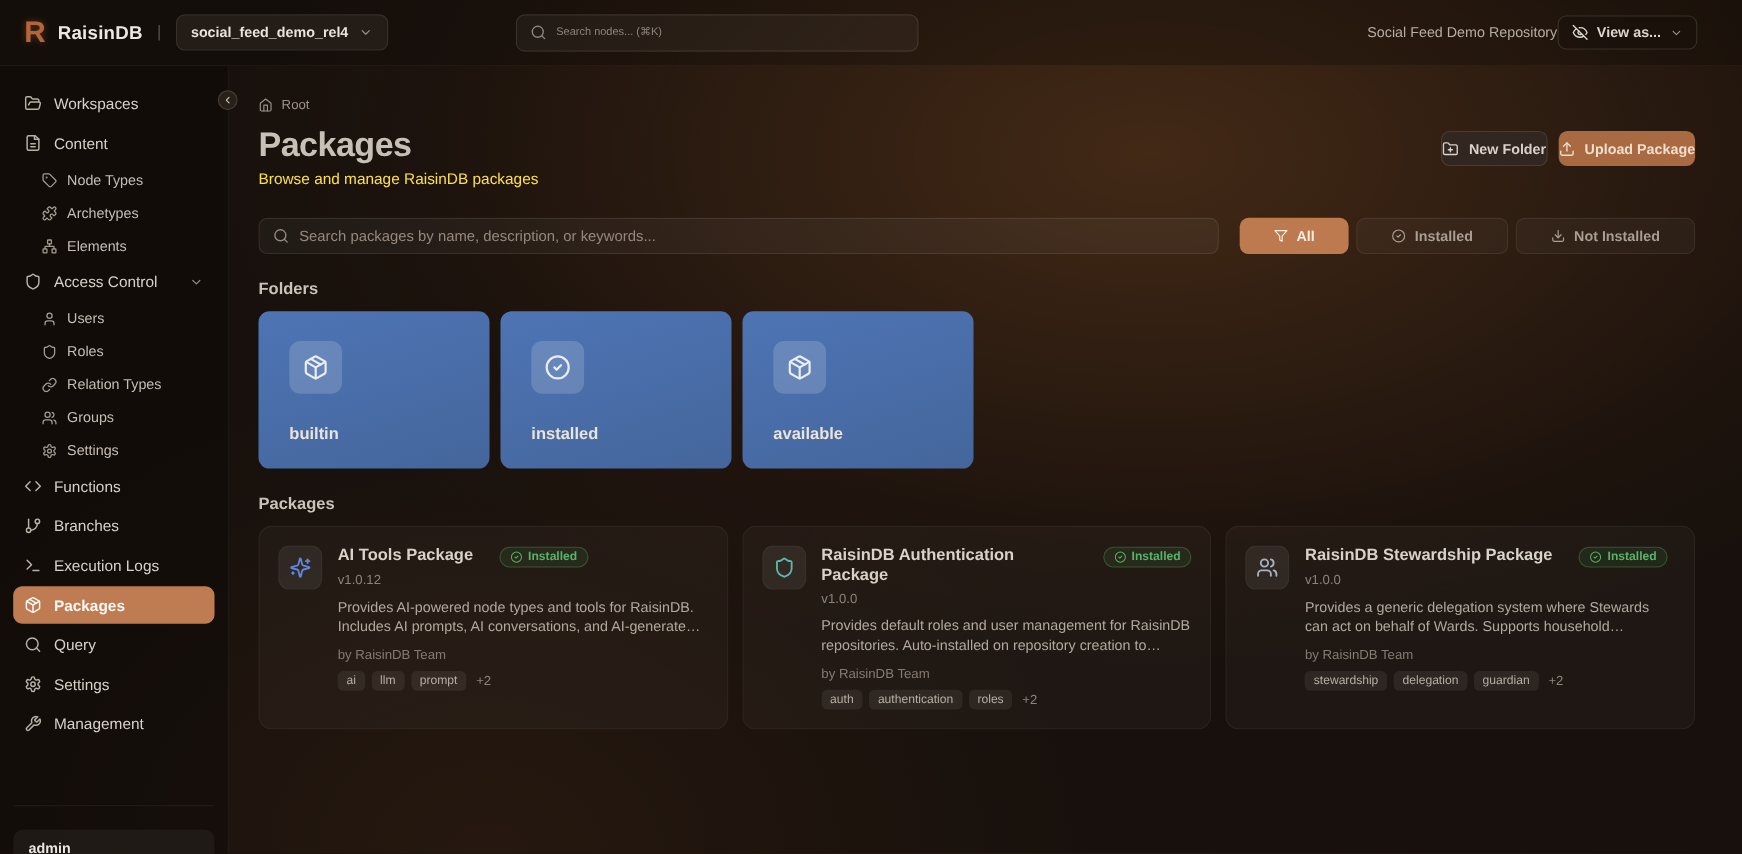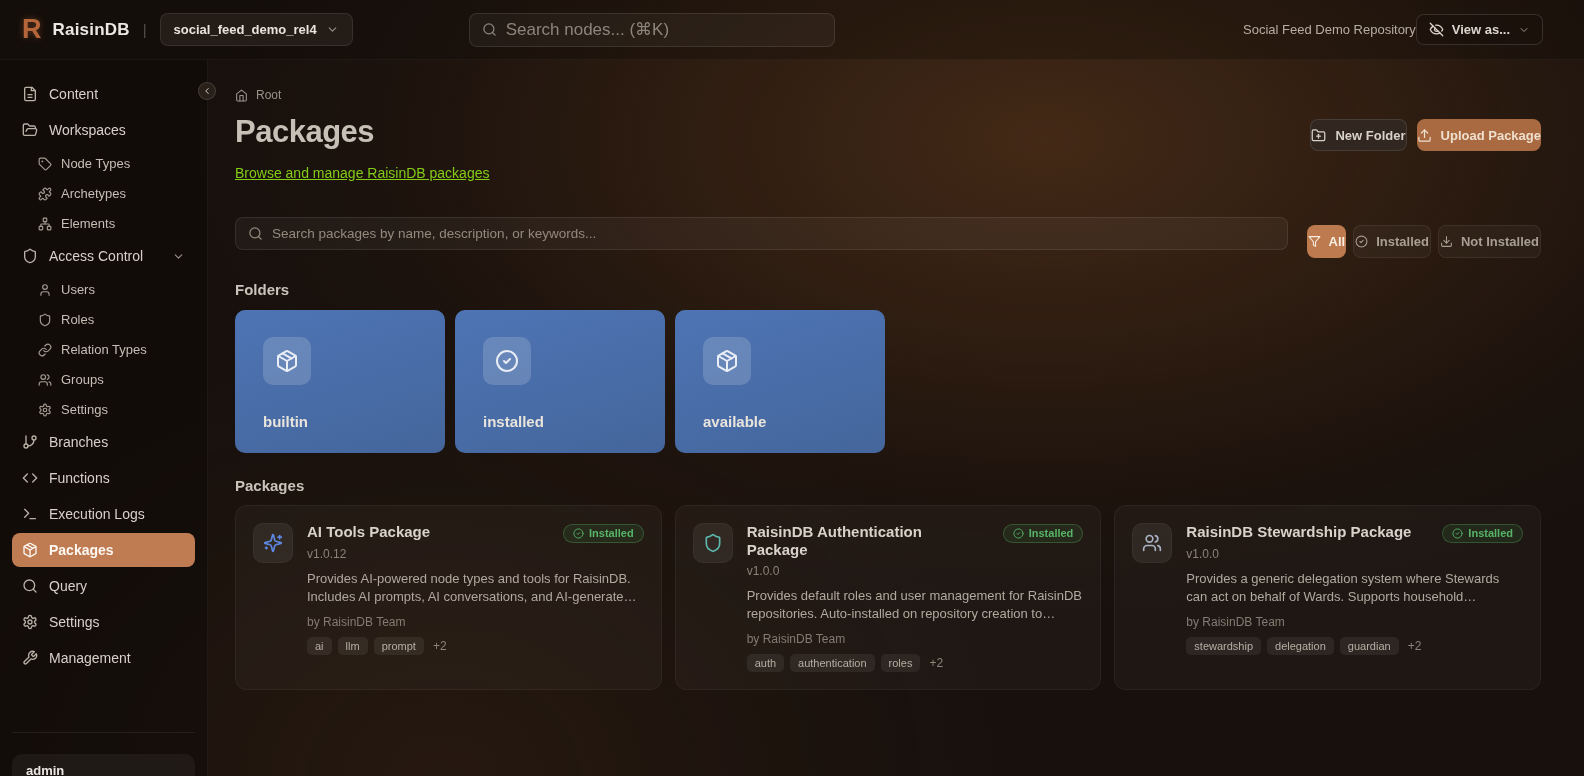--- a/index.html
+++ b/index.html
@@ -35,21 +35,21 @@
   .repo-btn .chev { color:#9a918a; }
   .top-search {
     margin-left:116px; width:366px; height:34px;
     display:flex; align-items:center; gap:9px; padding:0 12px;
     background:rgba(255,255,255,0.045); border:1px solid rgba(255,255,255,0.10);
     border-radius:8px; color:#8d857c;
   }
   .top-search input {
     flex:1; background:transparent; border:none; outline:none;
     font-family:"Liberation Sans", "DejaVu Sans", sans-serif;
-    font-size:17px; color:#fdba74;
+    font-size:10px; color:#fdba74;
   }
   .top-search input::placeholder { color:#8d857c; }
   .tb-right { margin-left:auto; display:flex; align-items:center; }
   .repo-title { font-size:13px; color:#b6ada3; }
   .viewas-btn {
     display:flex; align-items:center; gap:8px;
     background:rgba(20,14,10,0.30); border:1px solid rgba(255,255,255,0.13);
     border-radius:8px; padding:7px 12px;
     font-size:13px; font-weight:600; color:#ddd6cf; cursor:pointer;
   }
@@ -93,21 +93,21 @@
     padding:9px 14px 14px; height:56px; cursor:pointer;
   }
   .user-name { font-size:13px; font-weight:700; color:#ece7e1; }
   .user-status { margin-top:2px; font-size:11px; color:#968d84; }
 
   
   .main { position:absolute; top:60px; left:208px; right:0; bottom:0; padding:28px 43px 0 27px; }
   .breadcrumb { display:flex; align-items:center; gap:8px; font-size:12px; color:#9a9189; }
   .title-row { display:flex; justify-content:space-between; align-items:flex-start; margin-top:12px; }
   .page-title { font-size:31px; font-weight:700; color:#c6c0b7; letter-spacing:-0.5px; line-height:1.15; }
-  .page-subtitle { margin-top:15px; font-size:14px; color:#84cc16;text-decoration:underline; }
+  .page-subtitle { margin-top:4px; font-size:14px; color:#fde047; }
   .hdr-actions { display:flex; gap:10px; margin-top:5px; }
   .btn {
     display:flex; align-items:center; gap:9px; height:32px; padding:0 0;
     border-radius:8px; font-size:13px; font-weight:600; cursor:pointer; border:none;
     font-family:"Liberation Sans", sans-serif;
   }
   .btn-dark { background:#312720; border:1px solid rgba(255,255,255,0.10); color:#d9d2c9; }
   .btn-accent { background:#a96a41; color:#eedfce; }
 
   .search-row { display:flex; align-items:center; margin-top:28px; }
@@ -116,22 +116,22 @@
     display:flex; align-items:center; gap:9px; padding:0 12px;
     background:rgba(255,255,255,0.045); border:1px solid rgba(255,255,255,0.085);
     border-radius:8px; color:#95897e;
   }
   .pkg-search input {
     flex:1; background:transparent; border:none; outline:none;
     font-family:"Liberation Sans", sans-serif; font-size:13.5px; color:#cfc8c0;
   }
   .pkg-search input::placeholder { color:#95897e; }
   .chip {
-    display:flex; align-items:center; gap:8px; height:33px; padding:0 1px;
-    margin-left:7px; border-radius:8px; font-size:13px; font-weight:600; cursor:pointer;margin-top:16px;
+    display:flex; align-items:center; gap:8px; height:33px; padding:0 31px;
+    margin-left:7px; border-radius:8px; font-size:13px; font-weight:600; cursor:pointer;
   }
   .chip-active { background:#bc7a4e; color:#f7ede2; }
   .chip-idle { background:rgba(255,255,255,0.035); border:1px solid rgba(255,255,255,0.07); color:#a89e93; }
 
   .section-label { margin-top:23px; font-size:15px; font-weight:700; color:#c9c3ba; }
   .folder-row { display:flex; gap:10px; margin-top:12px; }
   .folder-card {
     width:210px; height:143px; border-radius:10px;
     background:linear-gradient(163deg, #4e74b4 0%, #44669c 100%);
     padding:27px 28px 23px;
@@ -153,21 +153,21 @@
   }
   .pkg-icon-sq {
     width:40px; height:40px; border-radius:10px; flex:none;
     background:rgba(255,255,255,0.065); border:1px solid rgba(255,255,255,0.04);
     display:flex; align-items:center; justify-content:center;
   }
   .c-sparkles { color:#5d88e0; }
   .c-shield { color:#5cb8ad; }
   .c-users { color:#a8b2c2; }
   .pkg-body { flex:1; min-width:0; }
-  .pkg-top { display:flex; justify-content:space-between; align-items:flex-start; gap:24px; }
+  .pkg-top { display:flex; justify-content:flex-start; align-items:flex-start; gap:24px; }
   .pkg-title { font-size:15px; font-weight:700; color:#d8d2c9; line-height:1.25; }
   .badge {
     flex:none; display:flex; align-items:center; gap:5px;
     font-size:11px; font-weight:600; color:#57b468;
     background:rgba(58,130,70,0.16); border:1px solid rgba(87,180,104,0.32);
     border-radius:999px; padding:2.5px 9px; margin-top:1px;
   }
   .pkg-version { margin-top:4px; font-size:12px; color:#8b8279; }
   .pkg-desc {
     margin-top:9px; font-size:13px; line-height:1.38; color:#b1a89e;
@@ -342,29 +342,29 @@
 
 <div class="sidebar">
   <div class="collapse-btn">
     <svg class="ic" width="10" height="10">
         <use href="#i-chev-left"></use>
       </svg>
   </div>
 
   <div class="nav-item">
     <svg class="ic nico" width="16" height="16">
+        <use href="#i-folder-open"></use>
+      </svg>
+    <span>Workspaces</span>
+  </div>
+  <div class="nav-item">
+    <svg class="ic nico" width="16" height="16">
         <use href="#i-file"></use>
       </svg>
     <span>Content</span>
-  </div>
-  <div class="nav-item">
-    <svg class="ic nico" width="16" height="16">
-        <use href="#i-folder-open"></use>
-      </svg>
-    <span>Workspaces</span>
   </div>
   <div class="nav-sub">
     <svg class="ic nico" width="14" height="14">
         <use href="#i-tag"></use>
       </svg>
     <span>Node Types</span>
   </div>
   <div class="nav-sub">
     <svg class="ic nico" width="14" height="14">
         <use href="#i-puzzle"></use>
@@ -411,29 +411,29 @@
     <span>Groups</span>
   </div>
   <div class="nav-sub">
     <svg class="ic nico" width="14" height="14">
         <use href="#i-gear"></use>
       </svg>
     <span>Settings</span>
   </div>
   <div class="nav-item">
     <svg class="ic nico" width="16" height="16">
+        <use href="#i-code"></use>
+      </svg>
+    <span>Functions</span>
+  </div>
+  <div class="nav-item">
+    <svg class="ic nico" width="16" height="16">
         <use href="#i-branch"></use>
       </svg>
     <span>Branches</span>
-  </div>
-  <div class="nav-item">
-    <svg class="ic nico" width="16" height="16">
-        <use href="#i-code"></use>
-      </svg>
-    <span>Functions</span>
   </div>
   <div class="nav-item">
     <svg class="ic nico" width="16" height="16">
         <use href="#i-terminal"></use>
       </svg>
     <span>Execution Logs</span>
   </div>
   <div class="nav-item active">
     <svg class="ic nico" width="16" height="16">
         <use href="#i-package"></use>

